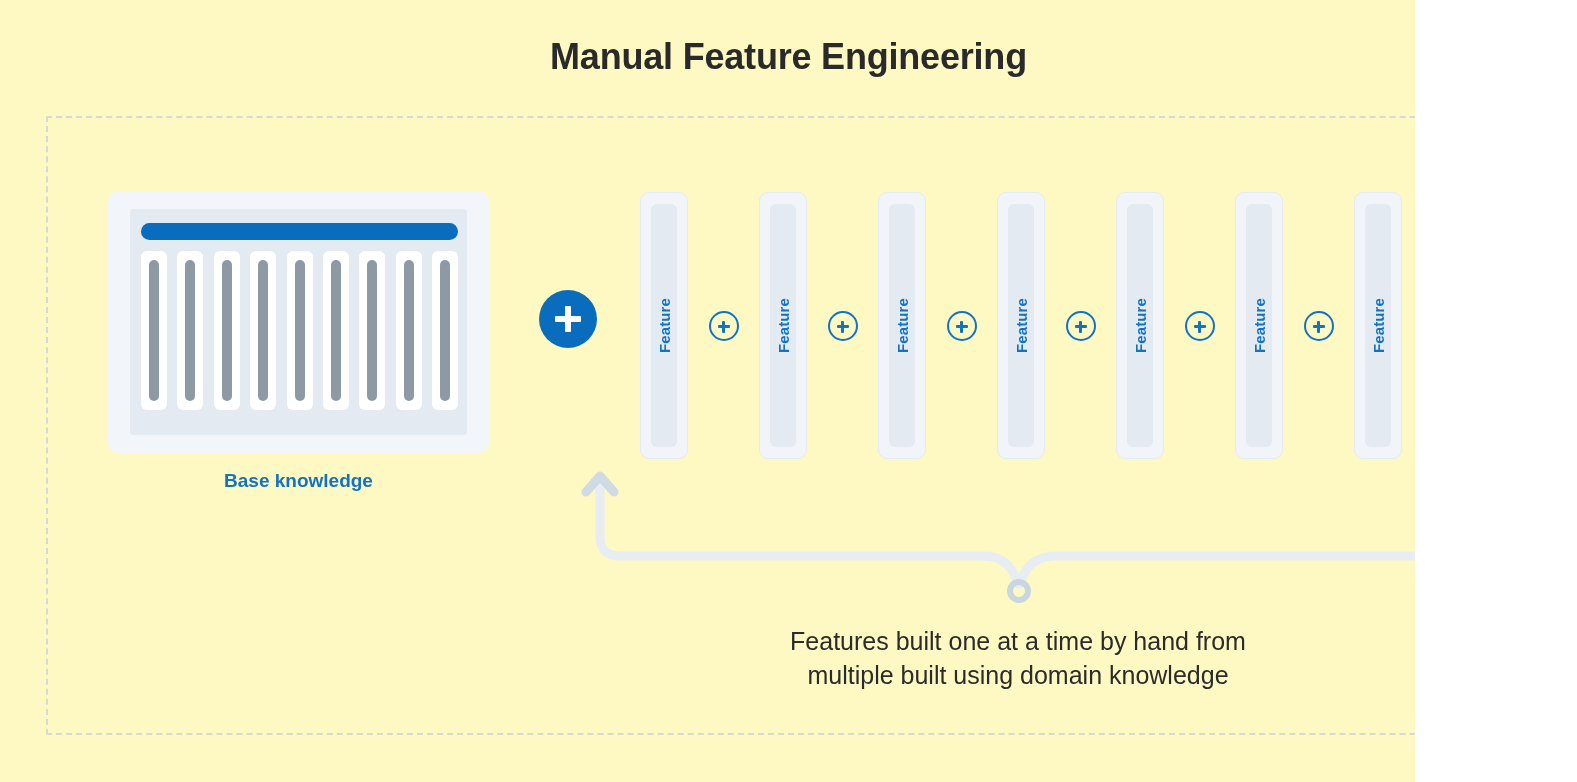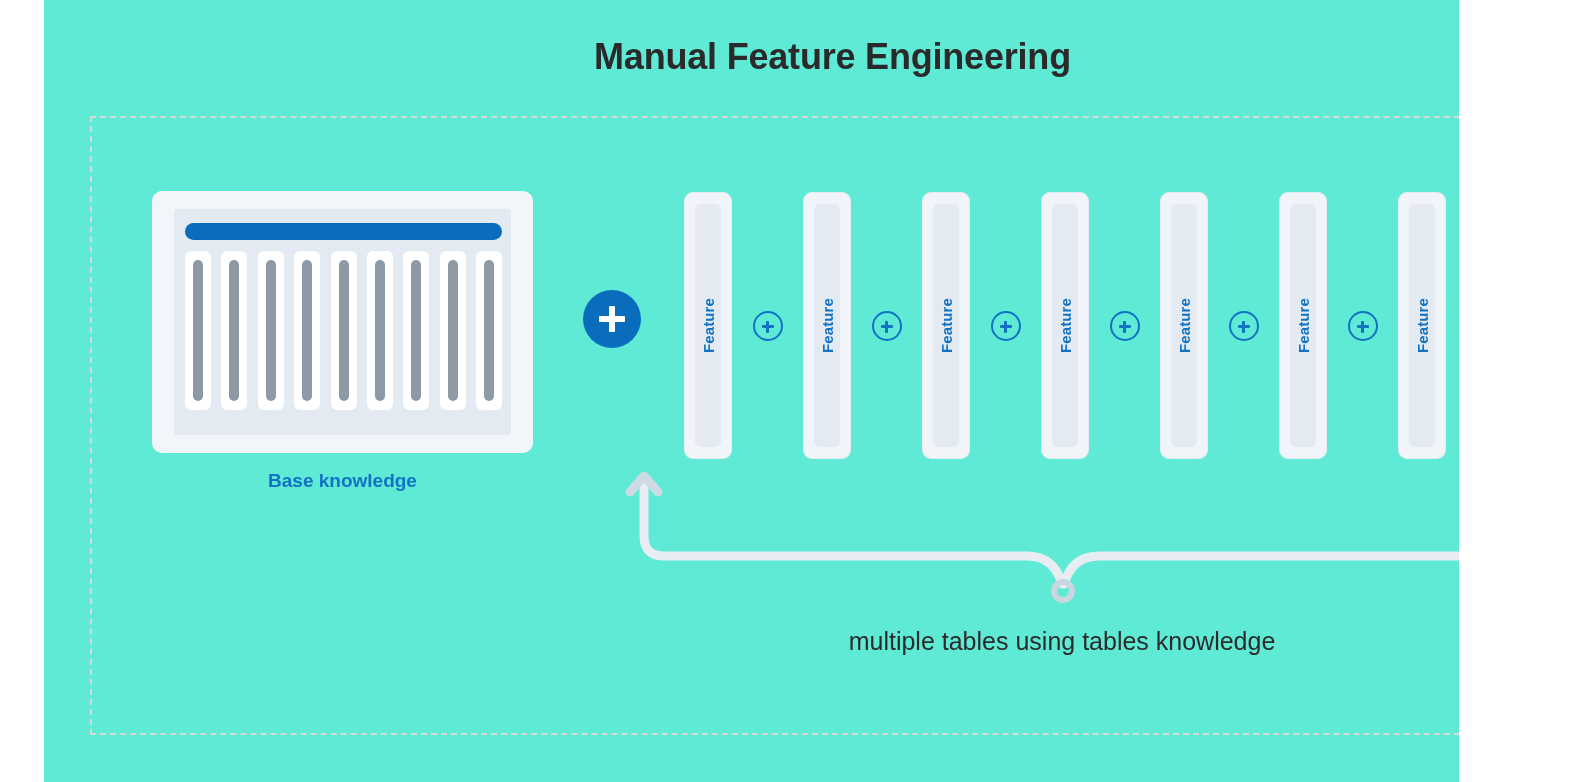--- a/index.html
+++ b/index.html
@@ -8,23 +8,22 @@
     background: #ffffff;
   }
   body {
     font-family: "Liberation Sans", sans-serif;
     -webkit-font-smoothing: antialiased;
   }
   #canvas {
     position: relative;
     width: 1415px;
     height: 782px;
-    background: #5eead4;
+    background: #fef9c3;
     overflow: hidden;
-    margin-left: 44px;
   }
 
   
   #title {
     position: absolute;
     left: 0;
     top: 30px;
     width: 1577px;
     text-align: center;
     font-size: 36px;
@@ -366,16 +365,17 @@
     <path d="M868 16 L868 74 Q868 94 848 94 L485 94 Q458 94 450 122" fill="none" stroke="#e7edf2" stroke-width="9" stroke-linecap="round"></path>
 
     <path d="M16 30 L30 14 L44 30" fill="none" stroke="#cfdbe4" stroke-width="9" stroke-linecap="round" stroke-linejoin="round"></path>
 
     <path d="M854 30 L868 14 L882 30" fill="none" stroke="#cfdbe4" stroke-width="9" stroke-linecap="round" stroke-linejoin="round"></path>
 
     <circle cx="449" cy="129" r="9" fill="none" stroke="#c9d6e0" stroke-width="6"></circle>
   </svg>
 
   <div id="caption">
-    <span class="line">multiple tables using tables knowledge</span>
+    <span class="line">Features built one at a time by hand from</span>
+    <span class="line">multiple built using domain knowledge</span>
   </div>
 
 </div>
 
 </body></html>

